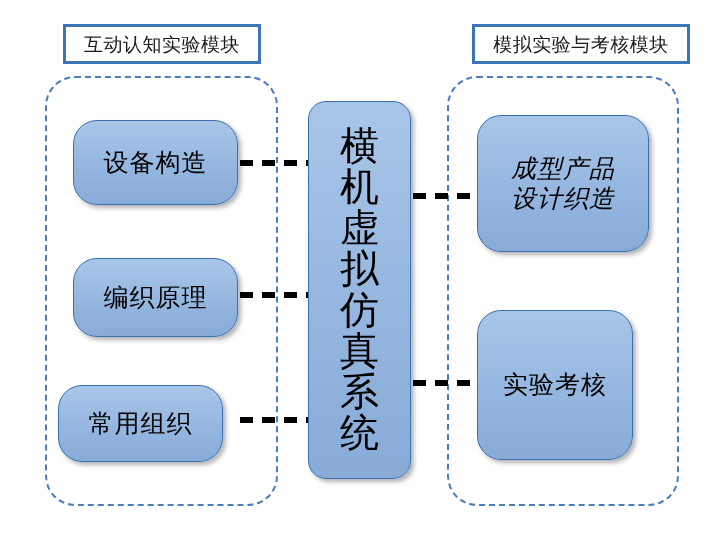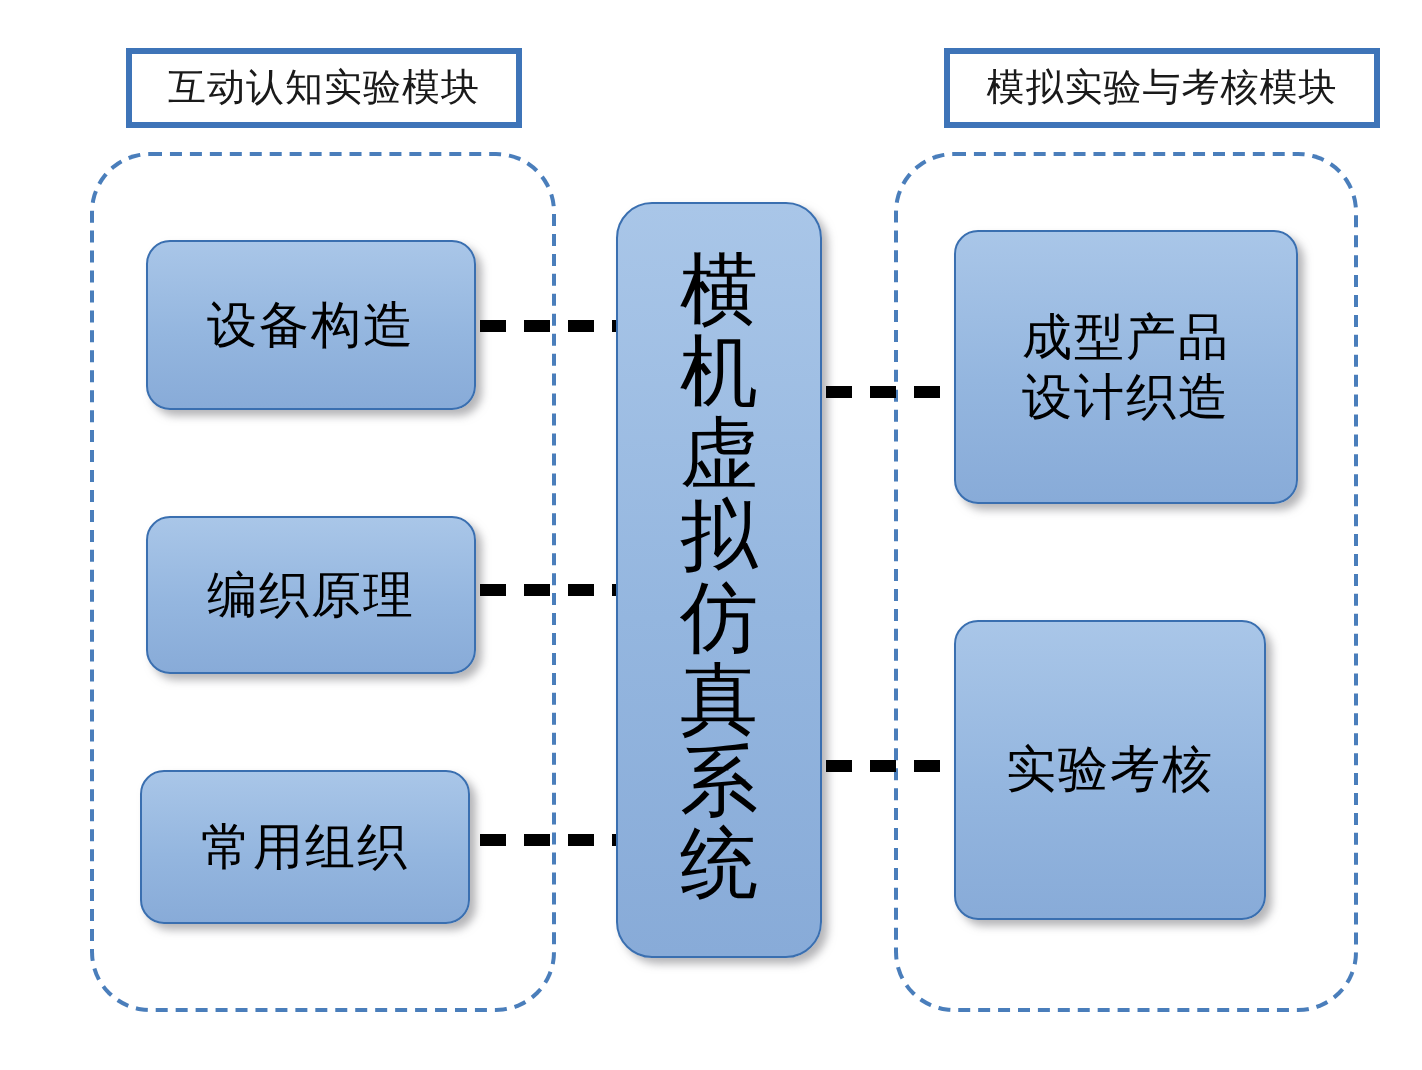--- a/index.html
+++ b/index.html
@@ -50,40 +50,40 @@
     z-index: 2;
   }
   #group-left  { left: 45px;  top: 76px; width: 233px; height: 430px; }
   #group-right { left: 447px; top: 76px; width: 232px; height: 430px; }
 
   
   .node {
     position: absolute;
     box-sizing: border-box;
     border: 1.6px solid #3A6FB0;
-    border-radius: 12px;
+    border-radius: 24px;
     background: linear-gradient(180deg, #A9C6E8 0%, #94B6DF 55%, #88ABD8 100%);
     box-shadow: 3px 3px 4px rgba(120,120,125,0.55);
     display: flex;
     align-items: center;
     justify-content: center;
     z-index: 5;
   }
   .node .node-label {
     font-size: 25px;
     color: #000000;
     text-align: center;
     line-height: 1.18;
     letter-spacing: 1px;
   }
-  .node .node-label .line { display: block; }
+  .node .node-label .line { display: block; font-style: italic; }
 
   #node-left-1 { left: 73px; top: 120px; width: 165px; height: 85px; }
   #node-left-2 { left: 73px; top: 258px; width: 165px; height: 79px; }
-  #node-left-3 { left: 70px; top: 385px; width: 165px; height: 77px; }
+  #node-left-3 { left: 58px; top: 385px; width: 165px; height: 77px; }
 
   #node-right-1 { left: 477px; top: 115px; width: 172px; height: 137px; }
   #node-right-2 { left: 477px; top: 310px; width: 156px; height: 150px; }
 
   
   #node-center {
     position: absolute;
     left: 308px; top: 101px; width: 103px; height: 378px;
     box-sizing: border-box;
     border: 1.6px solid #3A6FB0;

